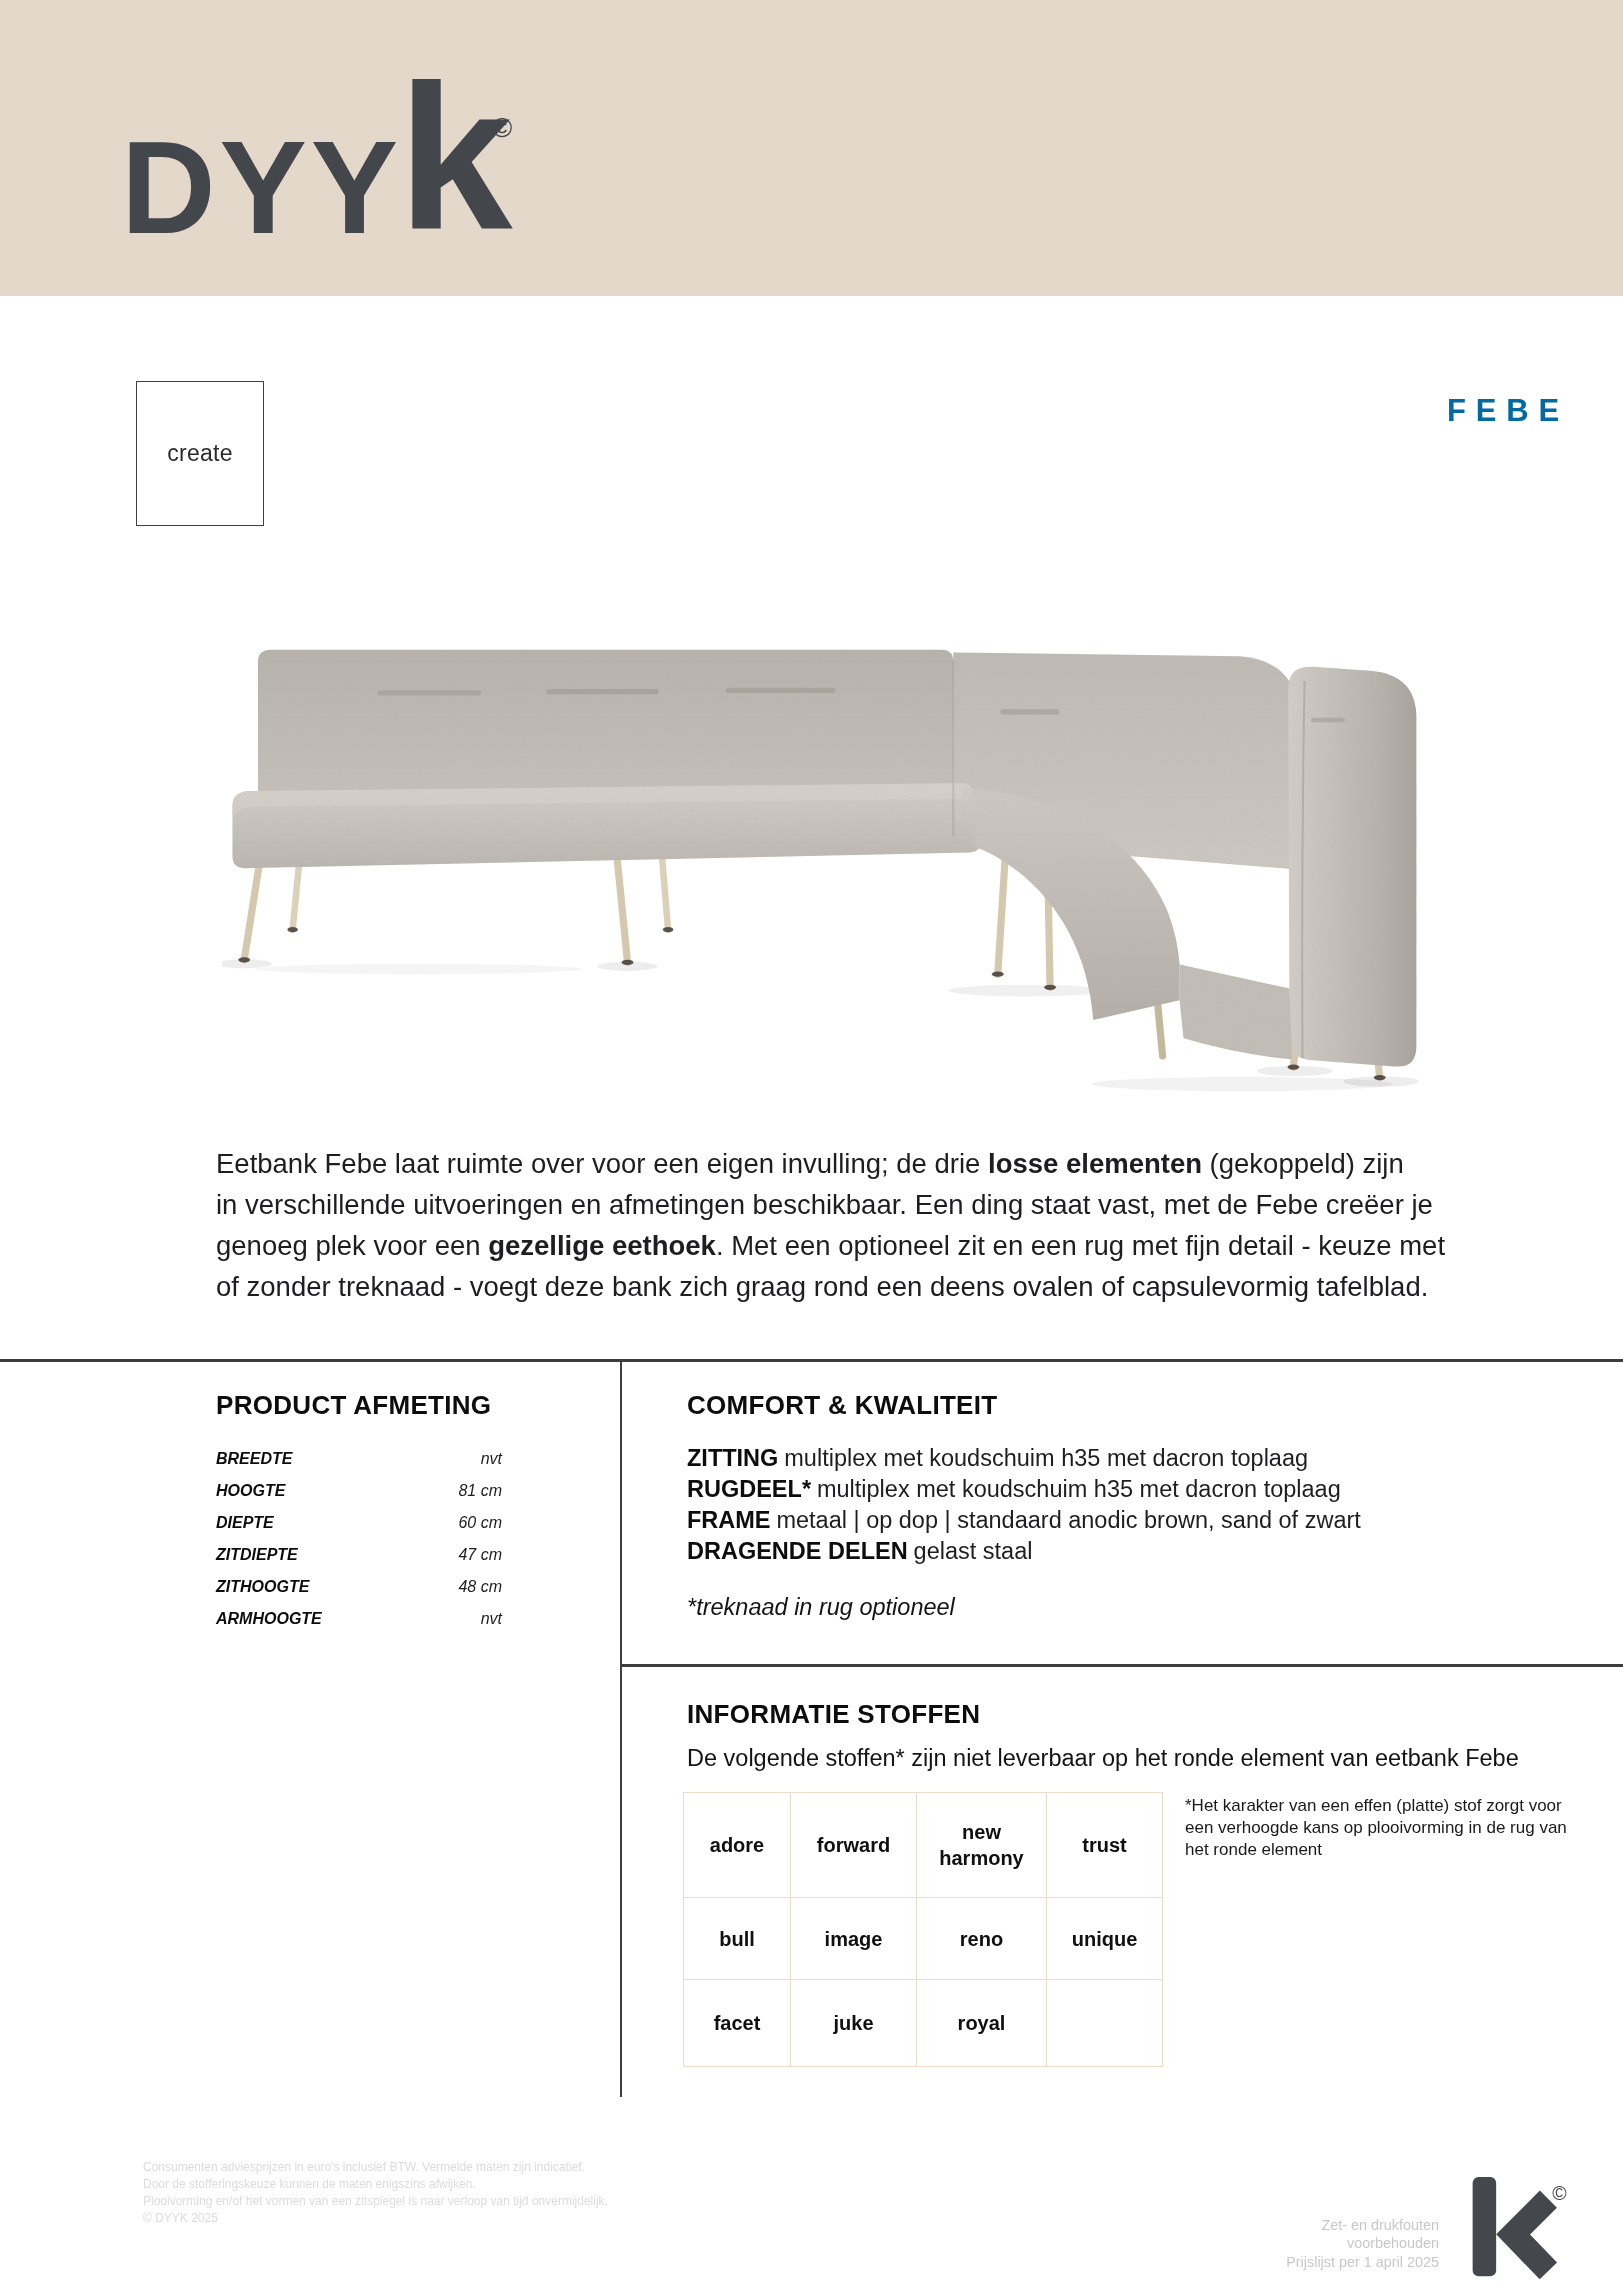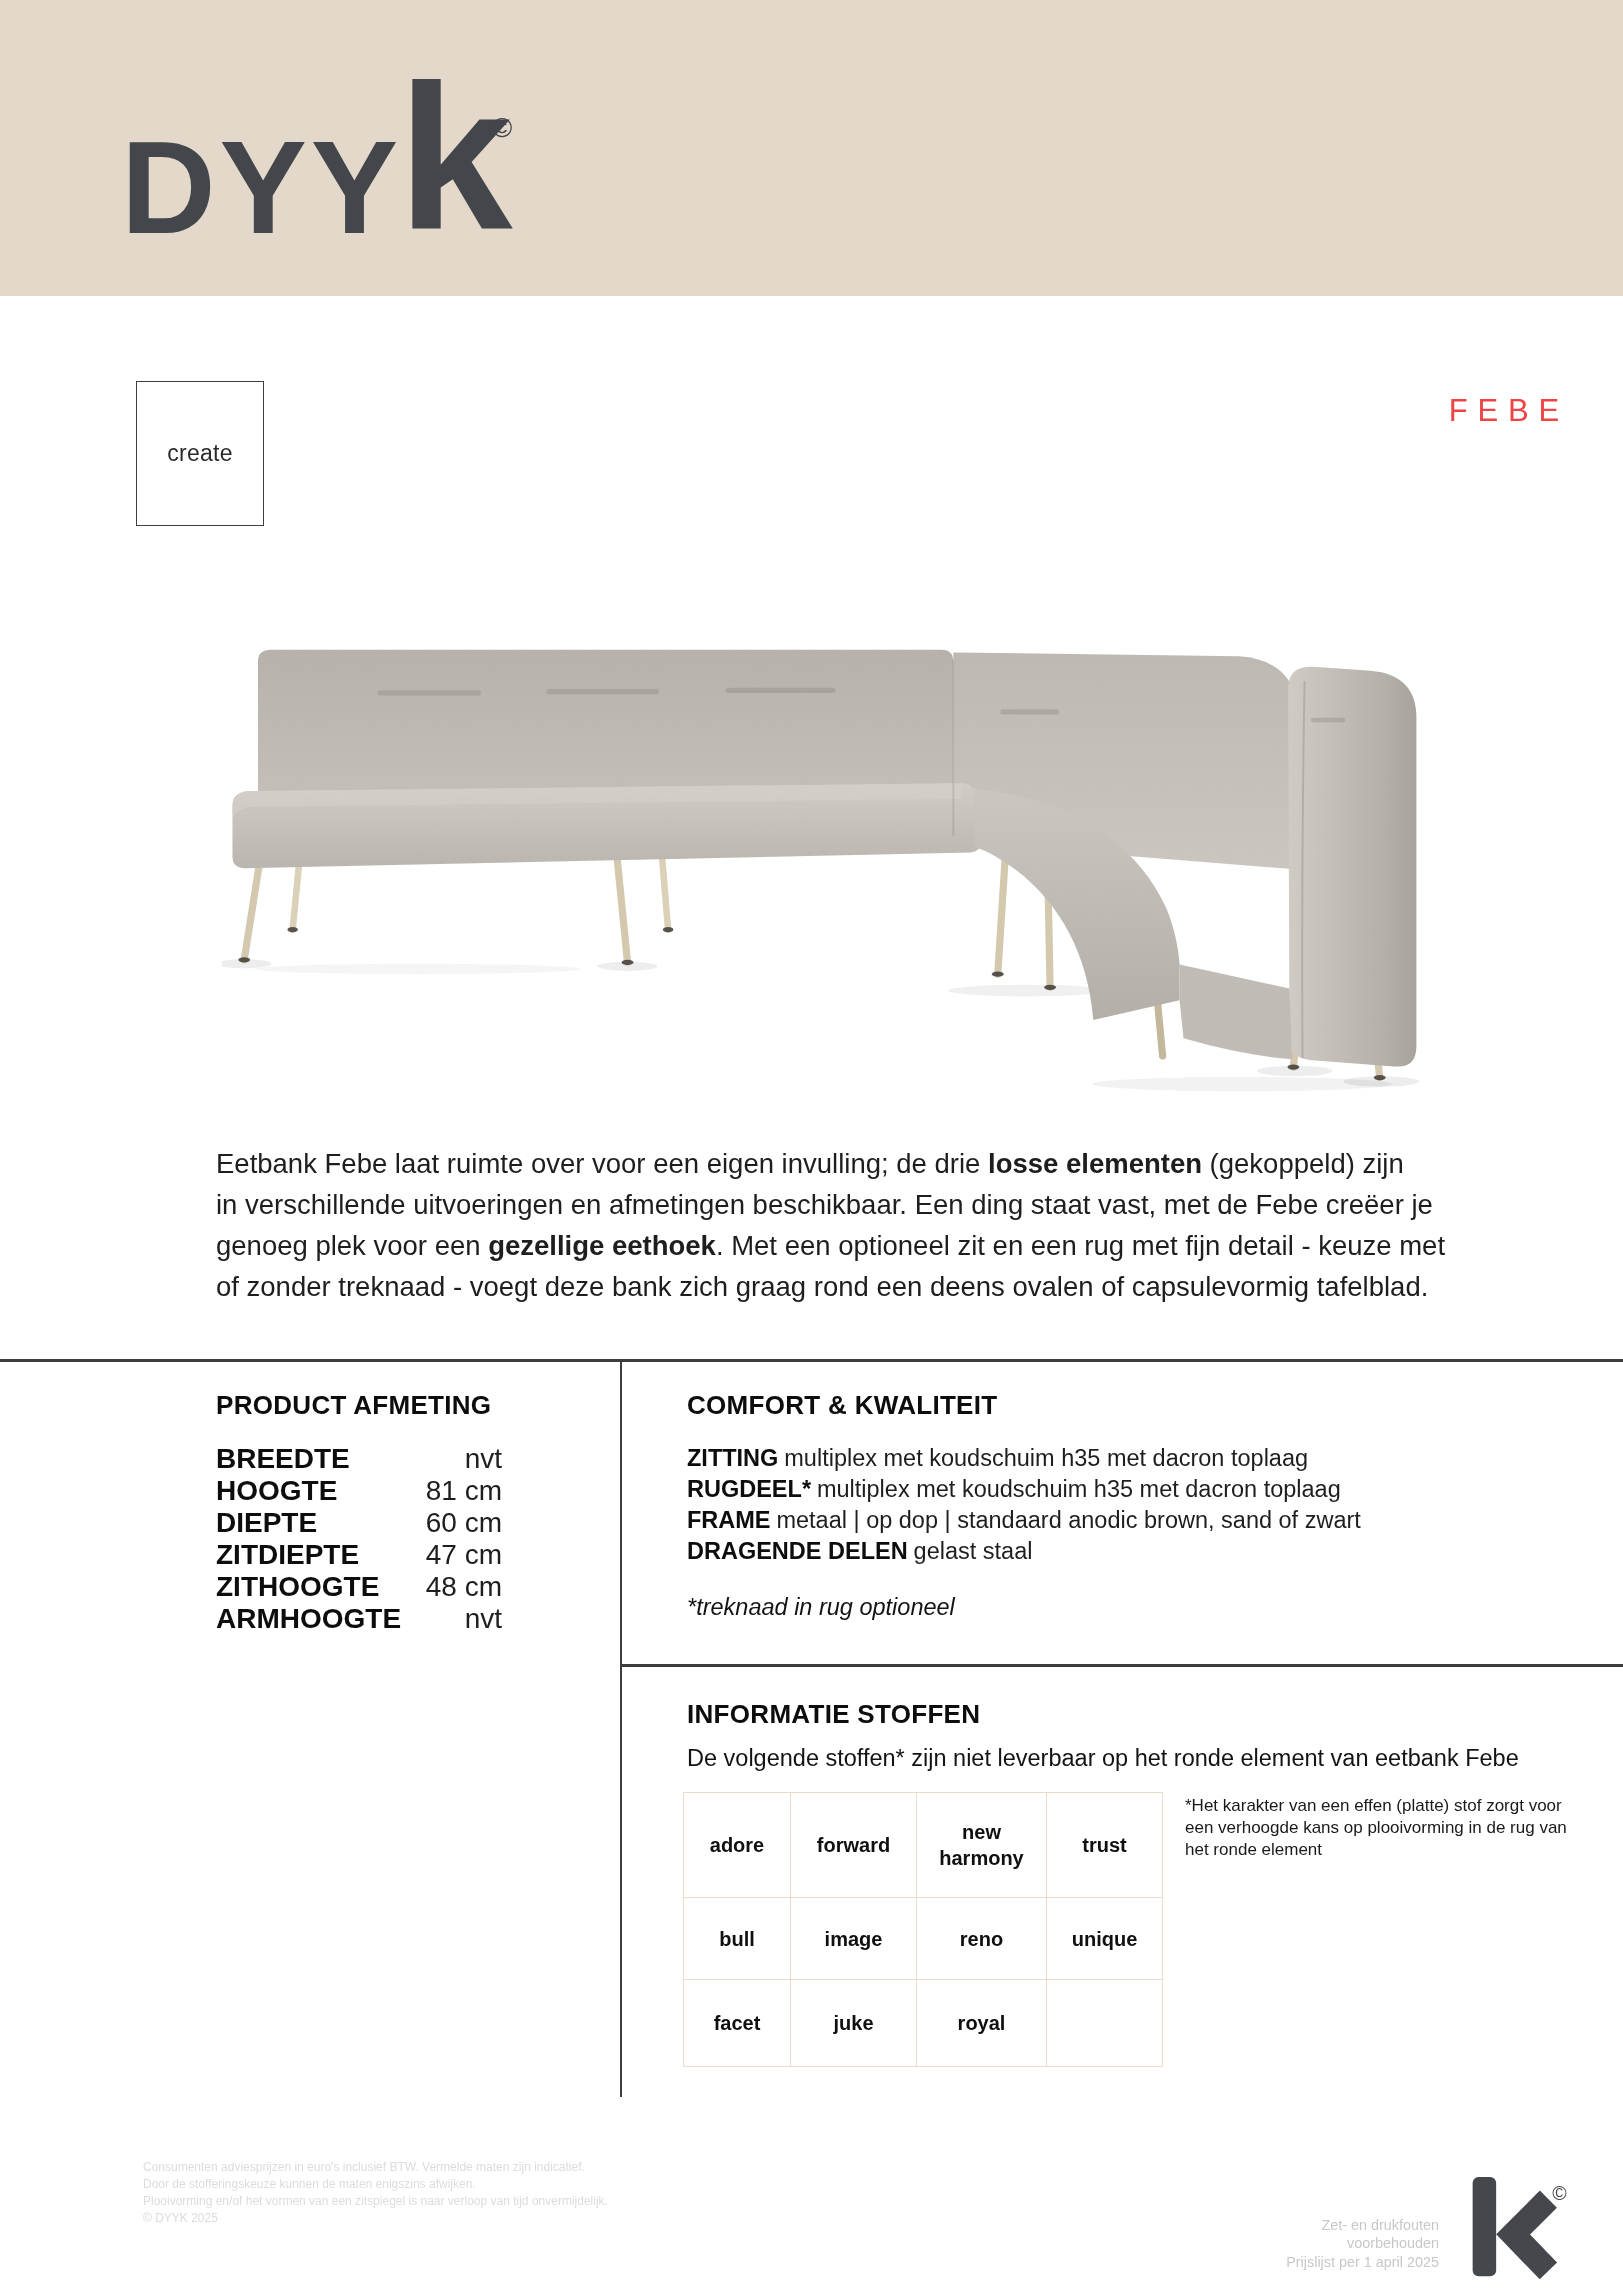--- a/index.html
+++ b/index.html
@@ -10,43 +10,43 @@
   .header-band{position:absolute;left:0;top:0;width:1623px;height:296px;background:#e3d8c9;}
   .logo-dyy{position:absolute;left:121px;top:122px;font-weight:700;font-size:131px;line-height:1;
             letter-spacing:3.9px;color:#43464b;}
   .logo-k{position:absolute;left:398px;top:54px;font-weight:700;font-size:206px;line-height:1;color:#43464b;}
   .logo-c{position:absolute;left:492px;top:112px;font-size:27.5px;color:#43464b;}
 
   
   .create-box{position:absolute;left:95px;top:381px;width:126px;height:143px;background:#fff;
               border:1.3px solid #3f3f3f;display:flex;align-items:center;justify-content:center;margin-left:41px;}
   .create-box span{font-size:23px;color:#2b2b2b;letter-spacing:0.3px;}
-  .product-title{position:absolute;right:54px;top:393px;font-size:31px;font-weight:400;
-                 letter-spacing:9.8px;color:#ef4444;}
+  .product-title{position:absolute;right:54px;top:393px;font-size:31px;font-weight:700;
+                 letter-spacing:9.8px;color:#0369a1;}
 
   
   .photo{position:absolute;left:222px;top:634px;width:1197px;height:458px;}
 
   
   .intro{position:absolute;left:216px;top:1143px;width:1292px;font-size:27.5px;line-height:41px;color:#1e1e20;}
   .intro .b{font-weight:700;}
 
   
   .rule-top{position:absolute;left:0;top:1359px;width:1623px;height:3.3px;background:#3d3d3d;}
   .v-divider{position:absolute;left:620px;top:1359px;width:2px;height:738px;background:#3d3d3d;}
   .rule-mid{position:absolute;left:620px;top:1664px;width:1003px;height:2.6px;background:#3d3d3d;}
 
   .sec-title{position:absolute;font-size:26px;font-weight:700;color:#0d0d0d;letter-spacing:0.3px;}
   .t-dims{left:216px;top:1390px;}
   .t-comfort{left:687px;top:1390px;}
   .t-fabrics{left:687px;top:1699px;}
 
   
   .dims{position:absolute;left:216px;top:1443px;width:286px;}
-  .dim-row{display:flex;justify-content:space-between;height:32px;align-items:flex-end;font-size:28px;line-height:32px;}
+  .dim-row{display:flex;justify-content:space-between;height:32px;align-items:flex-end;font-size:16px;line-height:32px;font-style:italic;}
   .dim-label{font-weight:700;color:#0d0d0d;}
   .dim-value{font-weight:400;color:#1e1e20;}
 
   
   .comfort{position:absolute;left:687px;top:1443px;width:916px;font-size:23.5px;line-height:31px;}
   .cq-row b{font-weight:700;color:#0d0d0d;margin-right:5.9px;}
   .comfort-note{position:absolute;left:687px;top:1594px;font-size:23.5px;font-style:italic;color:#141414;}
 
   
   .fab-subtitle{position:absolute;left:687px;top:1745px;font-size:23.5px;color:#141416;}

